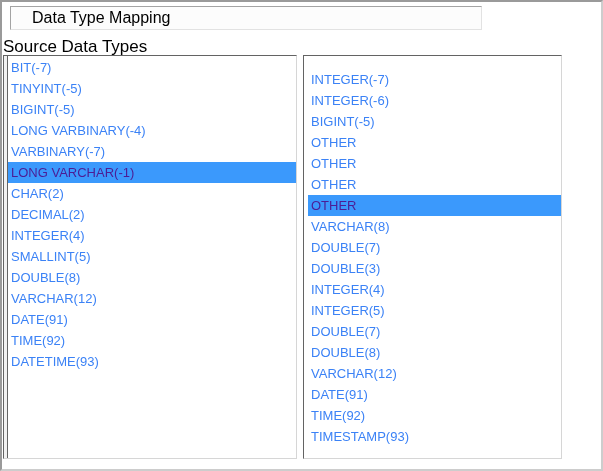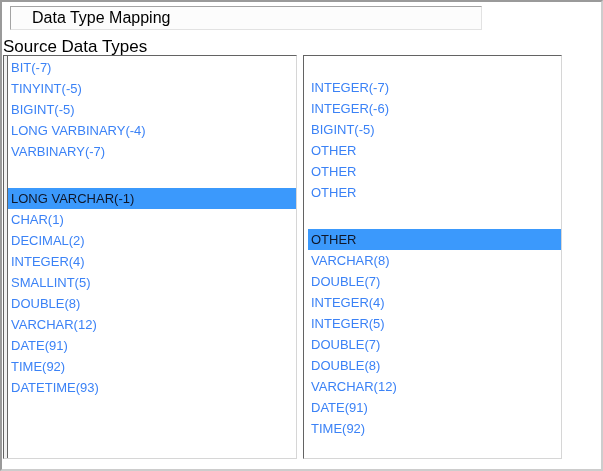--- a/index.html
+++ b/index.html
@@ -66,22 +66,21 @@
     height: 21px;
     line-height: 21px;
     font-size: 13px;
     color: #3b82f6;
     padding-left: 3px;
     white-space: nowrap;
     overflow: hidden;
   }
   .list-item.selected {
     background: var(--highlight, #3b99fc);
-    color: #0f172a;
-    margin-top: 26px;
+    color: #4c1d95;
   }
 </style>
 </head>
 <body>
 
 <div class="window">
 
   <div class="title-field">Data Type Mapping</div>
 
   <div class="col-label source">Source Data Types</div>
@@ -90,21 +89,21 @@
 
   <div class="list-wrap source">
     <div class="list-gutter"></div>
     <div class="list-body" id="source-list-body">
         <div class="list-item">BIT(-7)</div>
         <div class="list-item">TINYINT(-5)</div>
         <div class="list-item">BIGINT(-5)</div>
         <div class="list-item">LONG VARBINARY(-4)</div>
         <div class="list-item">VARBINARY(-7)</div>
         <div class="list-item selected">LONG VARCHAR(-1)</div>
-        <div class="list-item">CHAR(1)</div>
+        <div class="list-item">CHAR(2)</div>
         <div class="list-item">DECIMAL(2)</div>
         <div class="list-item">INTEGER(4)</div>
         <div class="list-item">SMALLINT(5)</div>
         <div class="list-item">DOUBLE(8)</div>
         <div class="list-item">VARCHAR(12)</div>
         <div class="list-item">DATE(91)</div>
         <div class="list-item">TIME(92)</div>
         <div class="list-item">DATETIME(93)</div>
       </div>
   </div>
@@ -114,23 +113,25 @@
     <div class="list-body" id="target-list-body">
         <div class="list-item">INTEGER(-7)</div>
         <div class="list-item">INTEGER(-6)</div>
         <div class="list-item">BIGINT(-5)</div>
         <div class="list-item">OTHER</div>
         <div class="list-item">OTHER</div>
         <div class="list-item">OTHER</div>
         <div class="list-item selected">OTHER</div>
         <div class="list-item">VARCHAR(8)</div>
         <div class="list-item">DOUBLE(7)</div>
+        <div class="list-item">DOUBLE(3)</div>
         <div class="list-item">INTEGER(4)</div>
         <div class="list-item">INTEGER(5)</div>
         <div class="list-item">DOUBLE(7)</div>
         <div class="list-item">DOUBLE(8)</div>
         <div class="list-item">VARCHAR(12)</div>
         <div class="list-item">DATE(91)</div>
         <div class="list-item">TIME(92)</div>
+        <div class="list-item">TIMESTAMP(93)</div>
       </div>
   </div>
 
 </div>
 
 </body></html>

